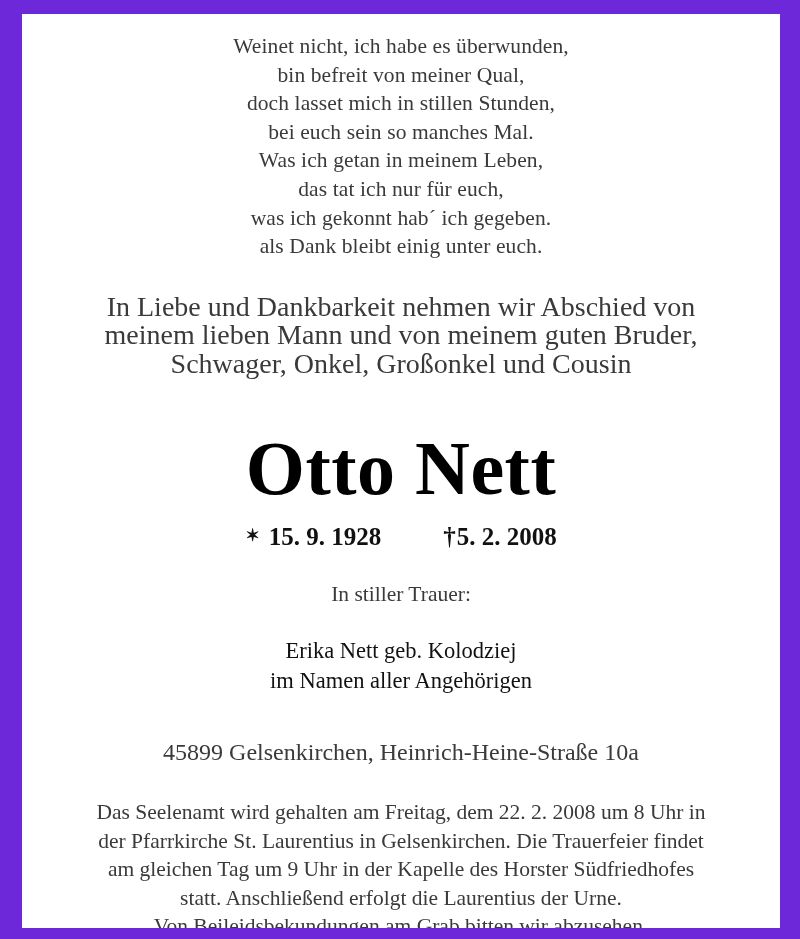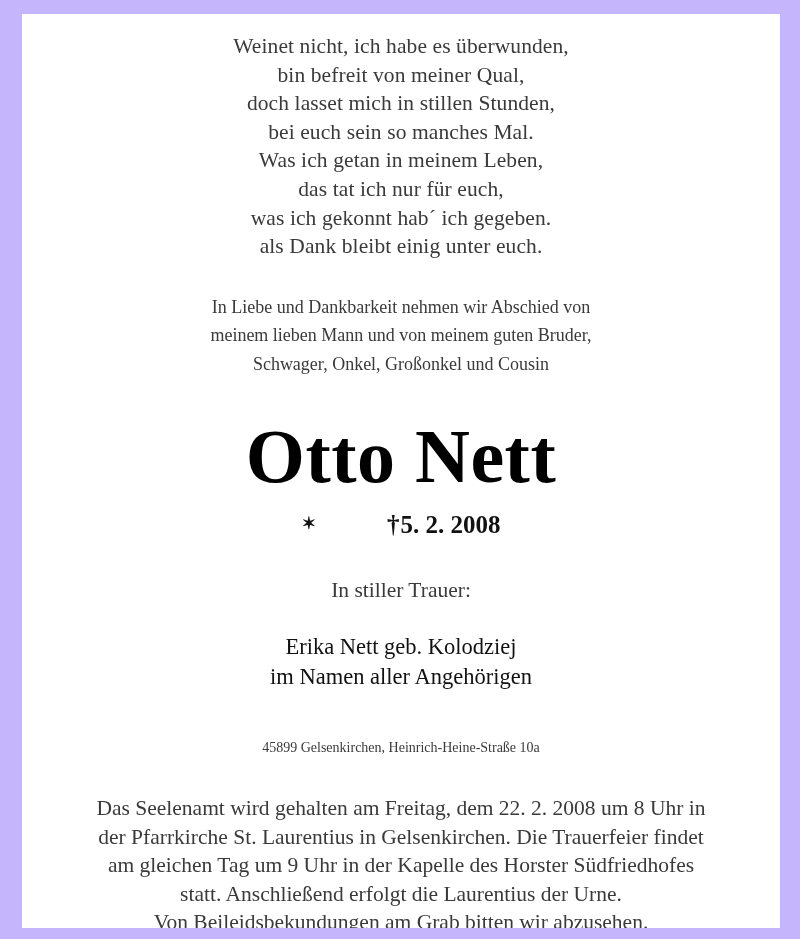--- a/index.html
+++ b/index.html
@@ -5,21 +5,21 @@
   html, body {
     margin: 0;
     padding: 0;
     background: #ffffff;
   }
   .notice {
     position: relative;
     width: 800px;
     height: 939px;
     box-sizing: border-box;
-    background: #c4b5fd;
+    background: #6d28d9;
     padding: 14px 20px 11px 22px;
     font-family: "Liberation Serif", "DejaVu Serif", serif;
     overflow: hidden;
   }
   .notice-inner {
     position: relative;
     width: 100%;
     height: 100%;
     box-sizing: border-box;
     background: #ffffff;
@@ -35,34 +35,34 @@
     font-size: 21.5px;
     line-height: 28.6px;
     letter-spacing: 0.1px;
     margin-top: 2px;
   }
   .verse .vline { display: block; white-space: nowrap; }
 
   
   .announce {
     color: #3a3a3a;
-    font-size: 18px;
+    font-size: 28px;
     line-height: 28.5px;
     margin-top: 32px;
   }
   .announce .aline { display: block; white-space: nowrap; }
 
   
   .name {
     color: #000000;
     font-weight: bold;
     font-size: 76px;
     line-height: 80px;
     letter-spacing: 0.5px;
-    margin-top: 38px;
+    margin-top: 50px;
   }
 
   
   .dates {
     color: #111111;
     font-weight: bold;
     font-size: 25px;
     line-height: 30px;
     margin-top: 14px;
     display: flex;
@@ -84,36 +84,36 @@
     position: relative;
     top: 0px;
     margin-right: 1px;
   }
 
   
   .mourn-intro {
     color: #3a3a3a;
     font-size: 21.5px;
     line-height: 28px;
-    margin-top: 36px;
+    margin-top: 28px;
     font-family: Liberation Serif, serif;
   }
   .mourn-names {
     color: #111111;
     font-weight: normal;
     font-size: 22.5px;
     line-height: 30px;
     margin-top: 28px;
   }
   .mourn-names .mline { display: block; white-space: nowrap; }
 
   
   .address {
     color: #3a3a3a;
-    font-size: 14px;
+    font-size: 24px;
     line-height: 28px;
     margin-top: 42px;
   }
 
   
   .service {
     color: #3a3a3a;
     font-size: 21.5px;
     line-height: 28.5px;
     margin-top: 32px;
@@ -143,20 +143,21 @@
       <span class="aline">In Liebe und Dankbarkeit nehmen wir Abschied von</span>
       <span class="aline">meinem lieben Mann und von meinem guten Bruder,</span>
       <span class="aline">Schwager, Onkel, Großonkel und Cousin</span>
     </div>
 
     <div class="block name">Otto Nett</div>
 
     <div class="dates">
       <span class="date-group born">
         <span class="sym-star">✶</span>
+        <span>15. 9. 1928</span>
       </span>
       <span class="date-group died">
         <span class="sym-cross">†</span>
         <span>5. 2. 2008</span>
       </span>
     </div>
 
     <div class="block mourn-intro">In stiller Trauer:</div>
 
     <div class="block mourn-names">

